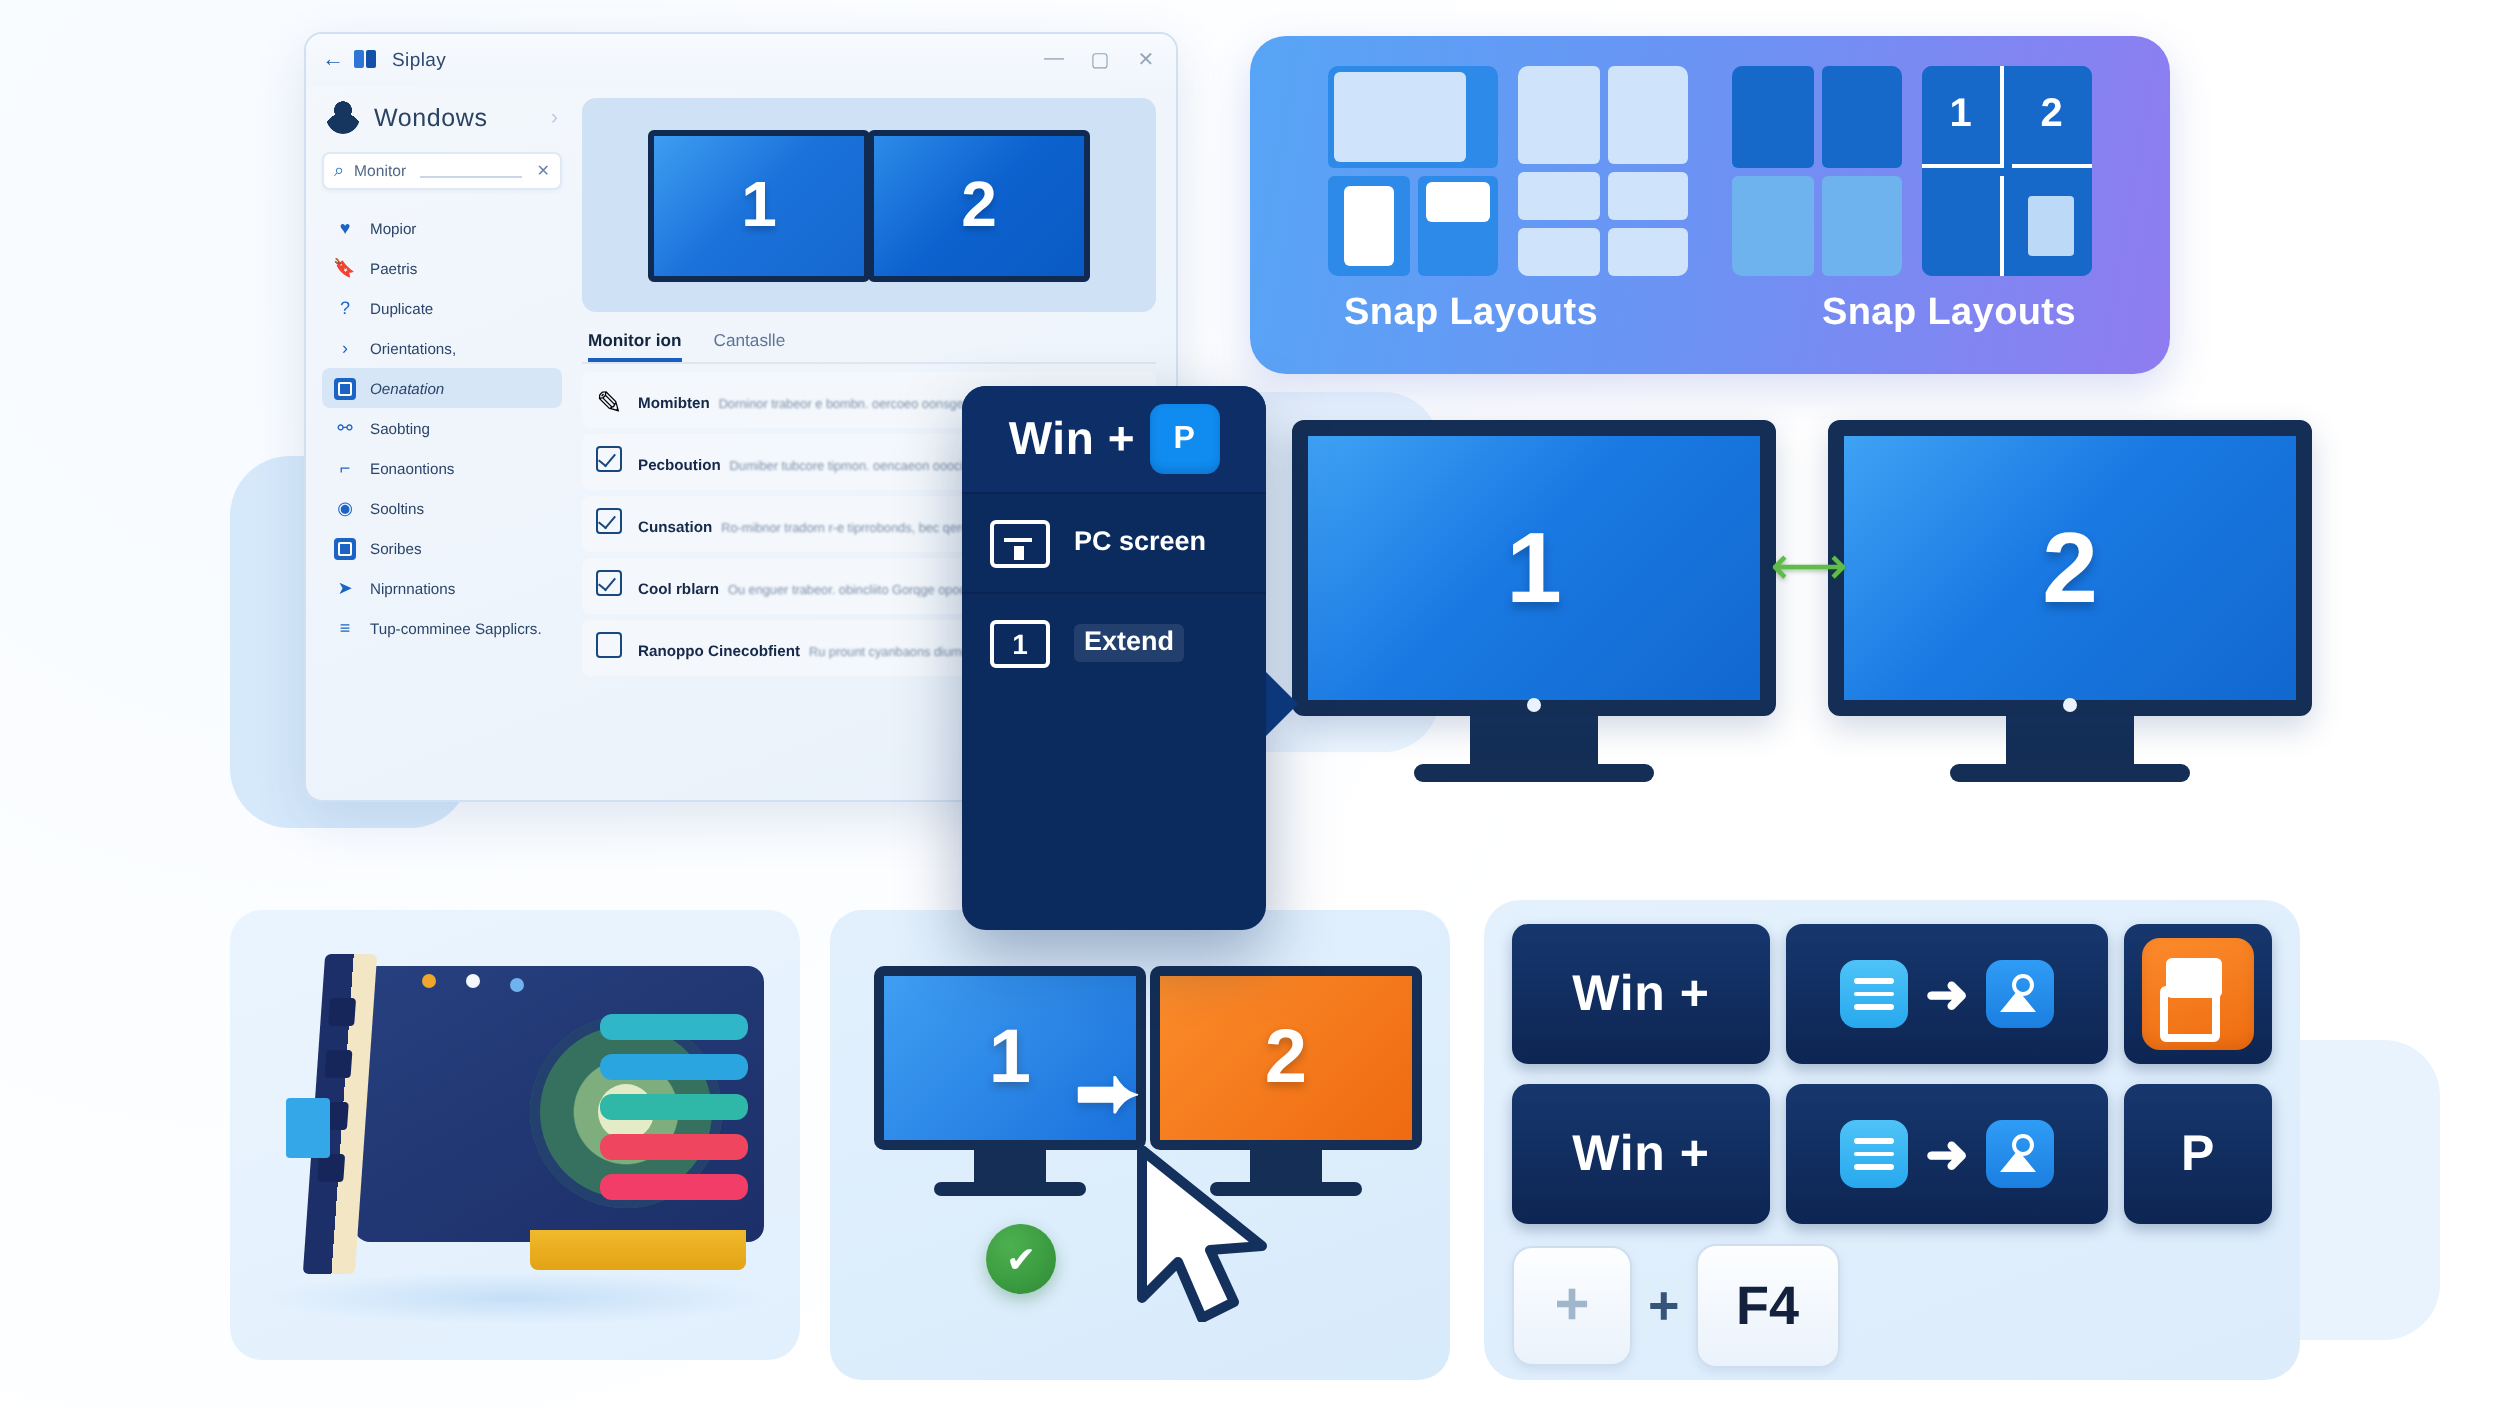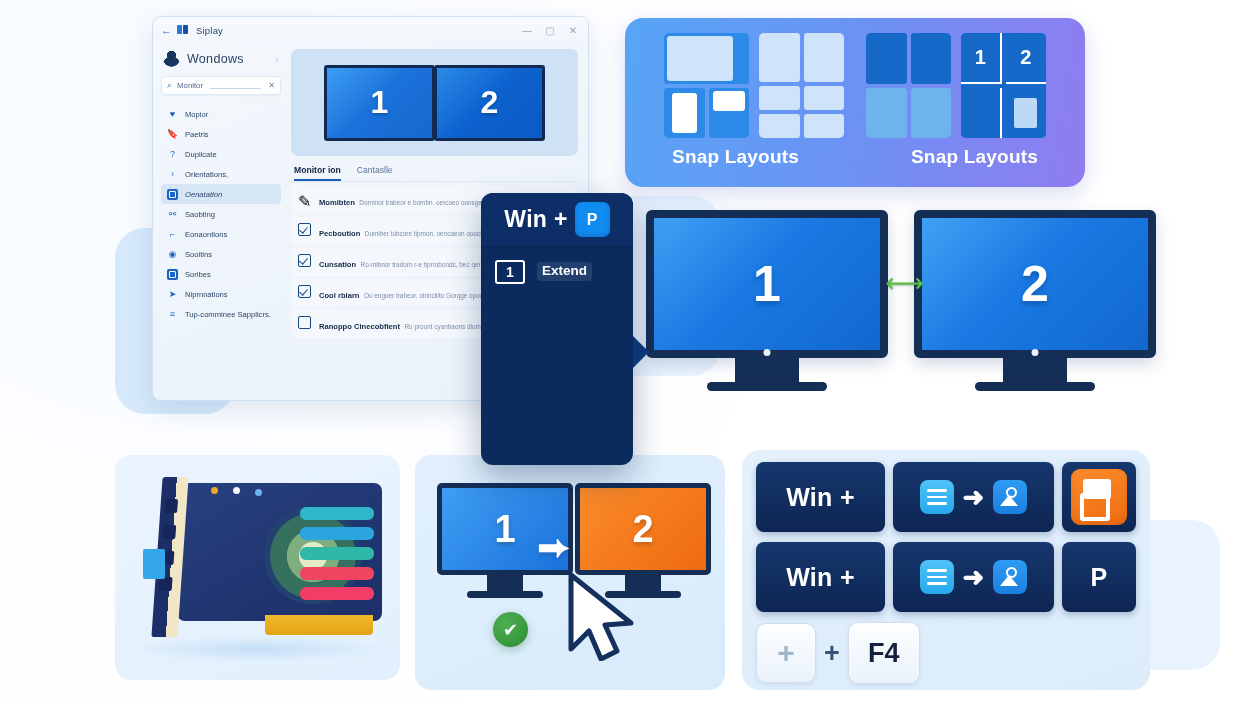--- a/index.html
+++ b/index.html
@@ -499,20 +499,24 @@
       <div class="snap-lbl">Snap Layouts</div>
     </div>
   </div>
 
   <div id="winp-arrow"></div>
   <div id="winp">
     <div id="winp-head">
       <span class="wtxt">Win +</span>
       <span class="pkey">P</span>
     </div>
+    <div class="winp-item">
+      <span class="wp-ico screen"></span>
+      <span class="lab">PC screen</span>
+    </div>
     <div class="winp-item hl">
       <span class="wp-ico num">1</span>
       <span class="lab">Extend</span>
     </div>
   </div>
 
   <div id="monitors">
     <div class="mon" style="left:0;">
       <div class="bez">
         <span class="num">1</span>

